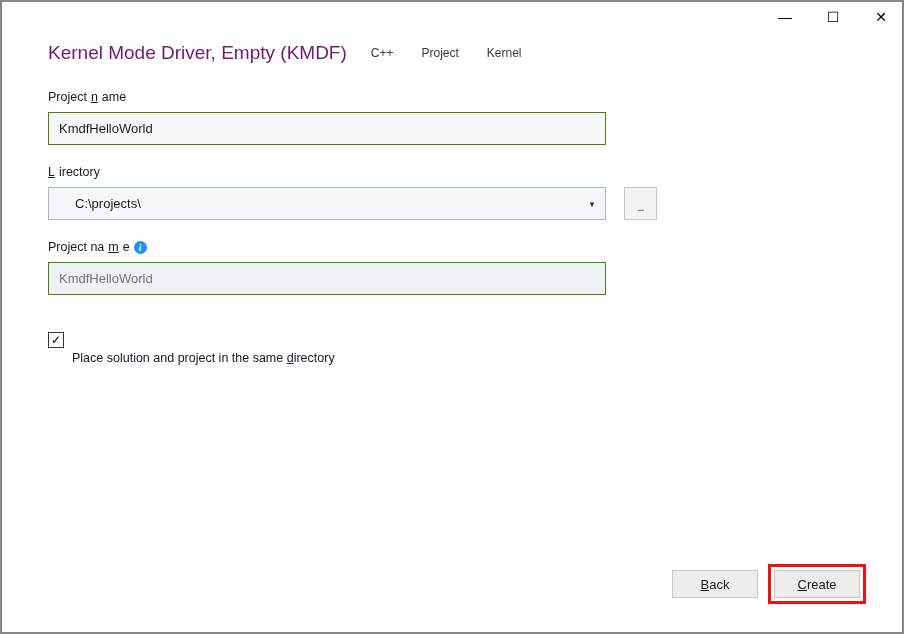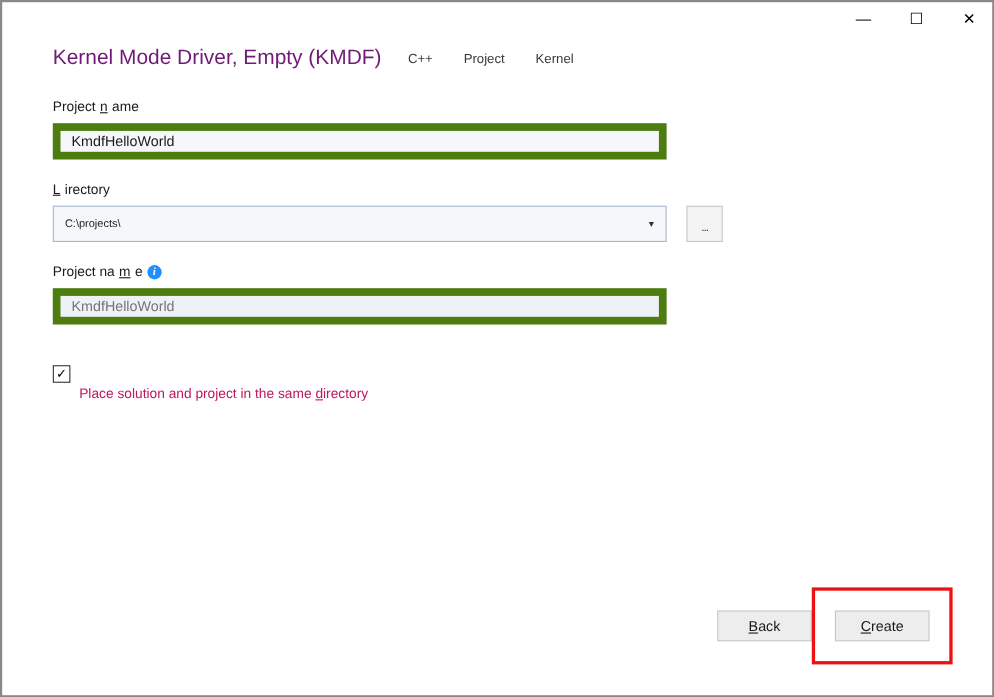--- a/index.html
+++ b/index.html
@@ -82,42 +82,42 @@
     }
     .field-row {
       display: flex;
       align-items: center;
       gap: 18px;
       margin-bottom: 20px;
     }
     .text-input {
       width: 558px;
       height: 33px;
-      border: 7px solid #4d7c0f;
+      border: 1px solid #4d7c0f;
       background: #f5f7fb;
       padding: 0 10px;
       font-size: 13px;
       font-family: inherit;
       color: #1a1a1a;
     }
     .text-input.disabled {
       background: #eef1f6;
       color: #a9b4bd;
     }
     .select-wrap {
       position: relative;
       width: 558px;
     }
     .select-input {
       width: 100%;
       height: 33px;
       border: 1px solid #a7b7cc;
       background: #f5f7fb;
-      padding: 0 10px;
-      font-size: 10px;
+      padding: 0 26px;
+      font-size: 13px;
       font-family: inherit;
       color: #1a1a1a;
       appearance: none;
     }
     .select-caret {
       position: absolute;
       right: 10px;
       top: 50%;
       transform: translateY(-50%);
       pointer-events: none;
@@ -150,46 +150,47 @@
       border: 1px solid #333;
       background: #fff;
       display: flex;
       align-items: center;
       justify-content: center;
       font-size: 12px;
       line-height: 1;
     }
     .checkbox-label {
       font-size: 12.5px;
-      color: #be185d;
+      color: #0f172a;
       margin-top: 36px;
     }
     .footer {
       position: absolute;
       bottom: 28px;
       right: 36px;
       display: flex;
+      gap: 10px;
       align-items: center;
     }
     .btn {
       width: 86px;
       height: 28px;
       border: 1px solid #c8c8c8;
       background: #ededed;
       font-size: 13px;
       font-family: inherit;
       color: #1a1a1a;
       display: flex;
       align-items: center;
       justify-content: center;
       cursor: default;
     }
     .highlight-box {
       border: 3px solid #e11;
-      padding: 18px;
+      padding: 3px;
     }
     .ul {
       text-decoration: underline;
     }
   </style>
 </head>
 <body>
 
 <div class="titlebar">
   <div class="titlebar-btn">—</div>

